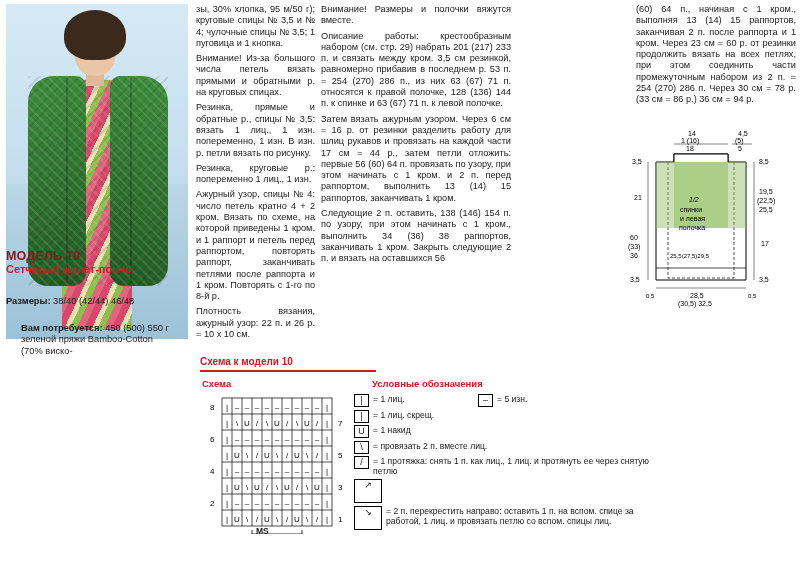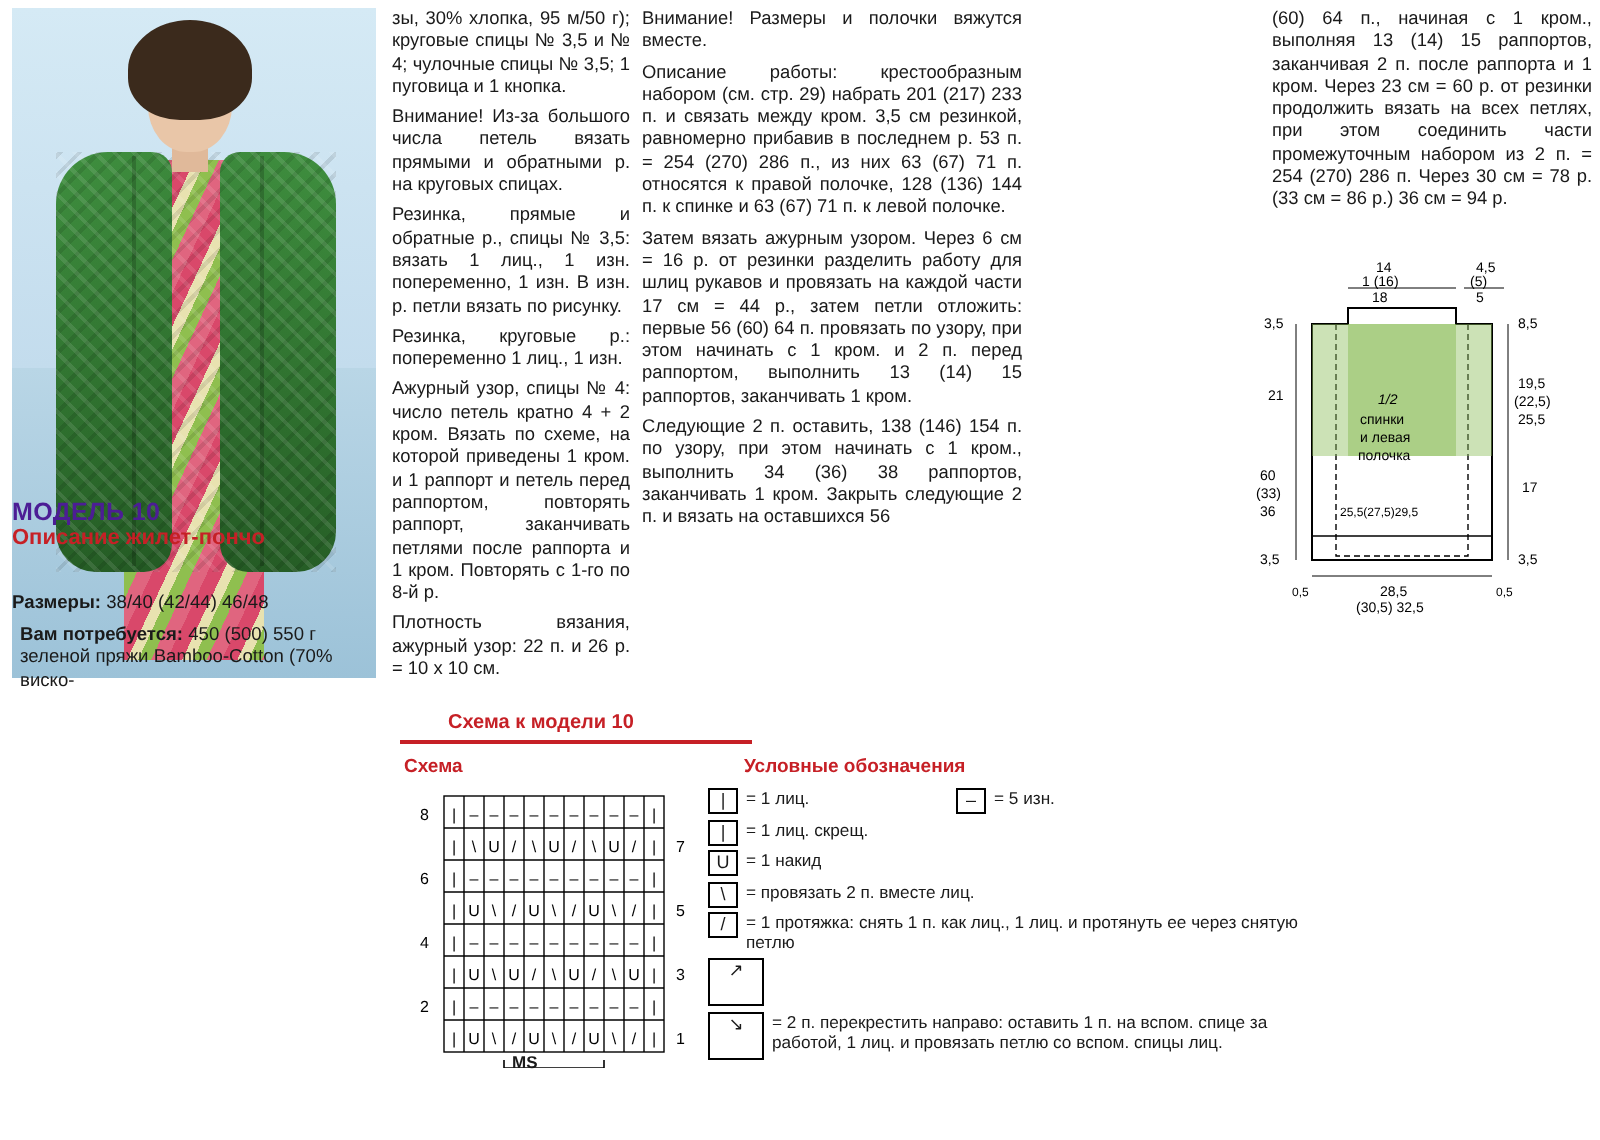--- a/index.html
+++ b/index.html
@@ -34,41 +34,41 @@
      border-radius:10px 26px 20px 14px;}
   .ph-knit{position:absolute;left:22px;top:72px;width:140px;height:210px;
      background:
        repeating-linear-gradient(45deg,rgba(255,255,255,.10) 0 2px,transparent 2px 7px),
        repeating-linear-gradient(-45deg,rgba(0,0,0,.10) 0 2px,transparent 2px 7px);
      pointer-events:none;}
   .ph-sleeveline{position:absolute;left:60px;top:74px;width:62px;height:205px;
      border-left:2px solid rgba(0,0,0,.18);border-right:2px solid rgba(0,0,0,.18);}
 
   .model-title{position:absolute;left:6px;top:250px;width:186px;}
-  .model-title .m1{color:#4c1d95;font-weight:bold;font-size:12.5px;line-height:13px;letter-spacing:.2px;}
+  .model-title .m1{color:#7f1d1d;font-weight:bold;font-size:12.5px;line-height:13px;letter-spacing:.2px;}
   .model-title .m2{color:#c62026;font-weight:bold;font-size:11px;line-height:13px;}
 
   .sizes{position:absolute;left:6px;top:296px;width:186px;font-size:9.3px;line-height:11.6px;}
   .sizes b{font-weight:bold;}
 
   
   .col{position:absolute;font-size:9.2px;line-height:11.3px;text-align:justify;}
   .col p{margin:0 0 4px 0;}
   .col-1{left:196px;top:4px;width:119px;}
   .col-2{left:321px;top:4px;width:190px;}
   .col-3{left:517px;top:4px;width:113px;}
   .col-4{left:636px;top:4px;width:160px;}
 
   
   .draw{position:absolute;left:628px;top:128px;width:170px;height:180px;}
   .draw svg{display:block;}
 
   
   .bottom{position:absolute;left:196px;top:352px;width:604px;height:218px;}
-  .bt-title{position:absolute;left:4px;top:4px;font-size:10px;font-weight:bold;color:#c62026;margin-left:24px;}
+  .bt-title{position:absolute;left:4px;top:4px;font-size:10px;font-weight:bold;color:#c62026;}
   .bt-underline{position:absolute;left:4px;top:18px;width:176px;height:2px;background:#c62026;}
   .scheme-label{position:absolute;left:6px;top:26px;font-size:9.5px;font-weight:bold;color:#c62026;}
   .legend-label{position:absolute;left:176px;top:26px;font-size:9.5px;font-weight:bold;color:#c62026;}
 
   .chart-wrap{position:absolute;left:6px;top:42px;}
   .chart-wrap svg{display:block;}
   .ms{position:absolute;left:60px;top:174px;font-size:8.5px;font-weight:bold;}
 
   .legend{position:absolute;left:158px;top:42px;width:300px;font-size:8.6px;line-height:10.4px;}
   .lrow{display:flex;align-items:flex-start;margin-bottom:2.5px;}
@@ -92,29 +92,29 @@
       <div class="ph-cardigan-r"></div>
       <div class="ph-knit"></div>
       <div class="ph-sleeveline"></div>
       <div class="ph-neck"></div>
       <div class="ph-face"></div>
       <div class="ph-hair"></div>
     </div>
 
     <div class="model-title">
       <div class="m1">МОДЕЛЬ 10</div>
-      <div class="m2">Описание жилет-пончо</div>
+      <div class="m2">Сетчатый жилет-пончо</div>
     </div>
 
     <div class="sizes">
       <p style="margin:0 0 4px 0;">
         <b>Размеры:</b>
         <span>38/40 (42/44) 46/48</span>
       </p>
-      <p style="margin:4px;">
+      <p style="margin:15px;">
         <b>Вам потребуется:</b>
         <span>450 (500) 550 г зеленой пряжи Bamboo-Cotton (70% виско-</span>
       </p>
     </div>
   </div>
 
   <div class="col col-1">
     <p>зы, 30% хлопка, 95 м/50 г); круговые спицы № 3,5 и № 4; чулочные спицы № 3,5; 1 пуговица и 1 кнопка.</p>
     <p>Внимание! Из-за большого числа петель вязать прямыми и обратными р. на круговых спицах.</p>
     <p>Резинка, прямые и обратные р., спицы № 3,5: вязать 1 лиц., 1 изн. попеременно, 1 изн. В изн. р. петли вязать по рисунку.</p>

